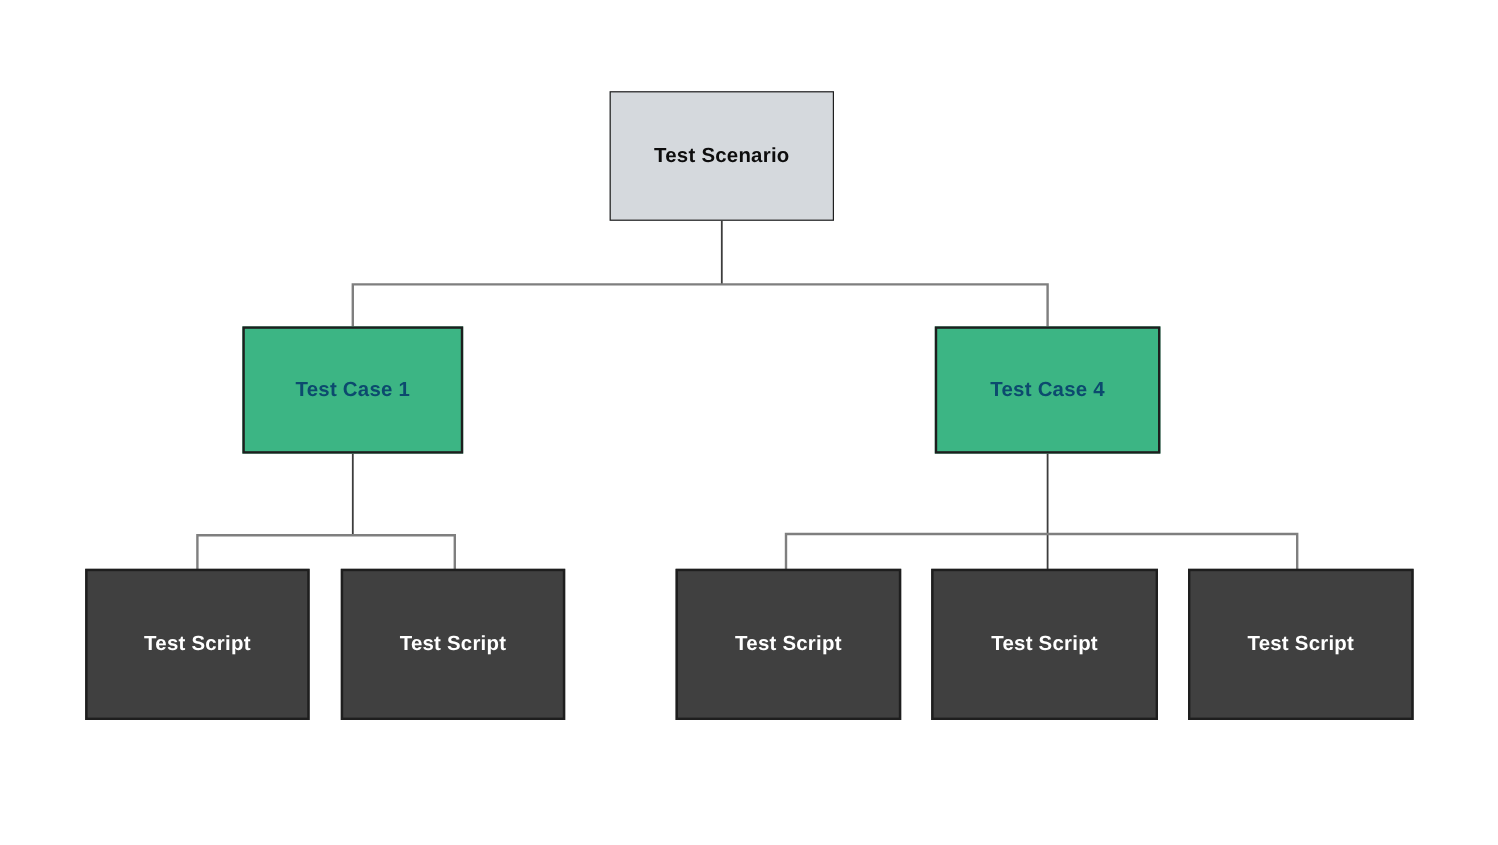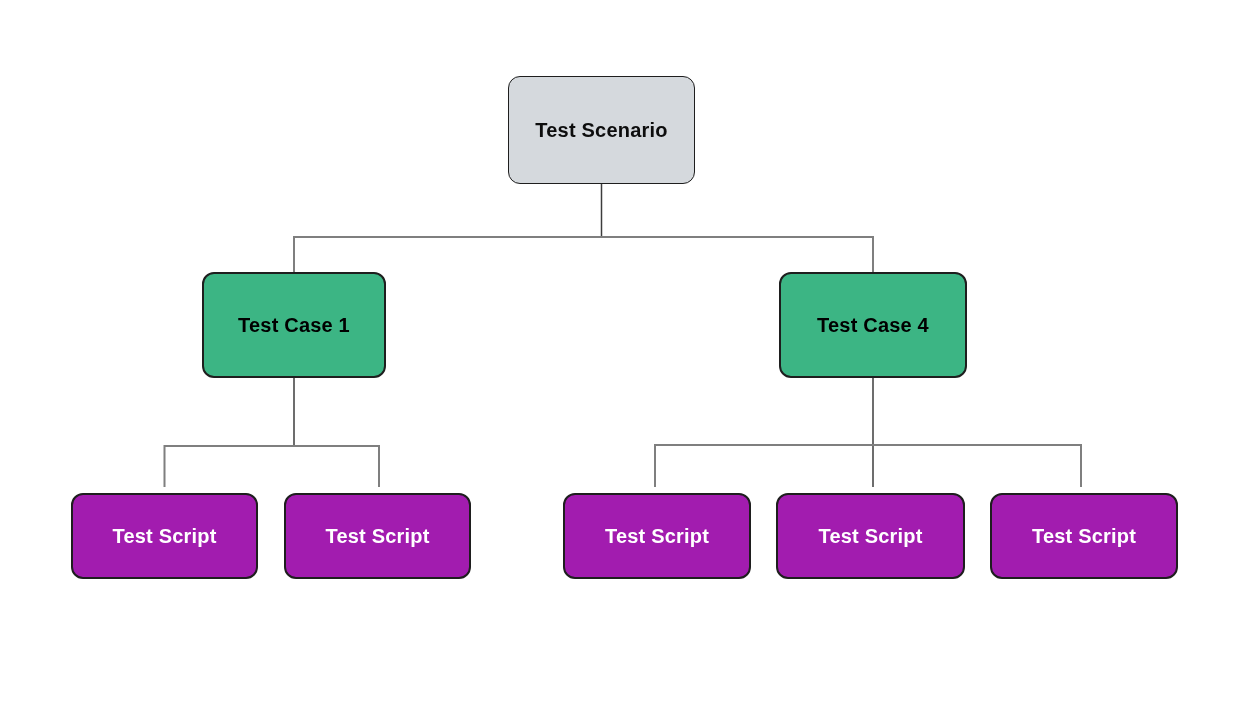--- a/index.html
+++ b/index.html
@@ -17,43 +17,42 @@
     width: 1248px; height: 704px;
   }
   .node {
     position: absolute;
     box-sizing: border-box;
     display: flex;
     align-items: center;
     justify-content: center;
     text-align: center;
     font-weight: bold;
-    font-size: 20px;
+    font-size: 17px;
     line-height: 34px;
     letter-spacing: 0.2px;
-    border-radius: 12px;
   }
   .node-scenario {
     left: 508px; top: 76px; width: 187px; height: 108px;
     background: #d5d9dd;
     border: 1.5px solid #1e1e1e;
     color: #0d0d0d;
   }
   .node-case {
     background: #3cb584;
     border: 2px solid #1e1e1e;
-    color: #000000;
+    color: #0c4a6e;
   }
   .node-case1 { left: 202px; top: 272px; width: 184px; height: 106px; }
   .node-case2 { left: 779px; top: 272px; width: 188px; height: 106px; }
   .node-script {
-    background: #a21caf;
+    background: #404040;
     border: 2px solid #1e1e1e;
     color: #ffffff;
-    top: 493px; height: 86px;
+    top: 474px; height: 126px;
   }
   .node-script1 { left: 71px;  width: 187px; }
   .node-script2 { left: 284px; width: 187px; }
   .node-script3 { left: 563px; width: 188px; }
   .node-script4 { left: 776px; width: 189px; }
   .node-script5 { left: 990px; width: 188px; }
   .label { display: inline-block; padding: 0 8px; }
 </style>
 </head>
 <body>

